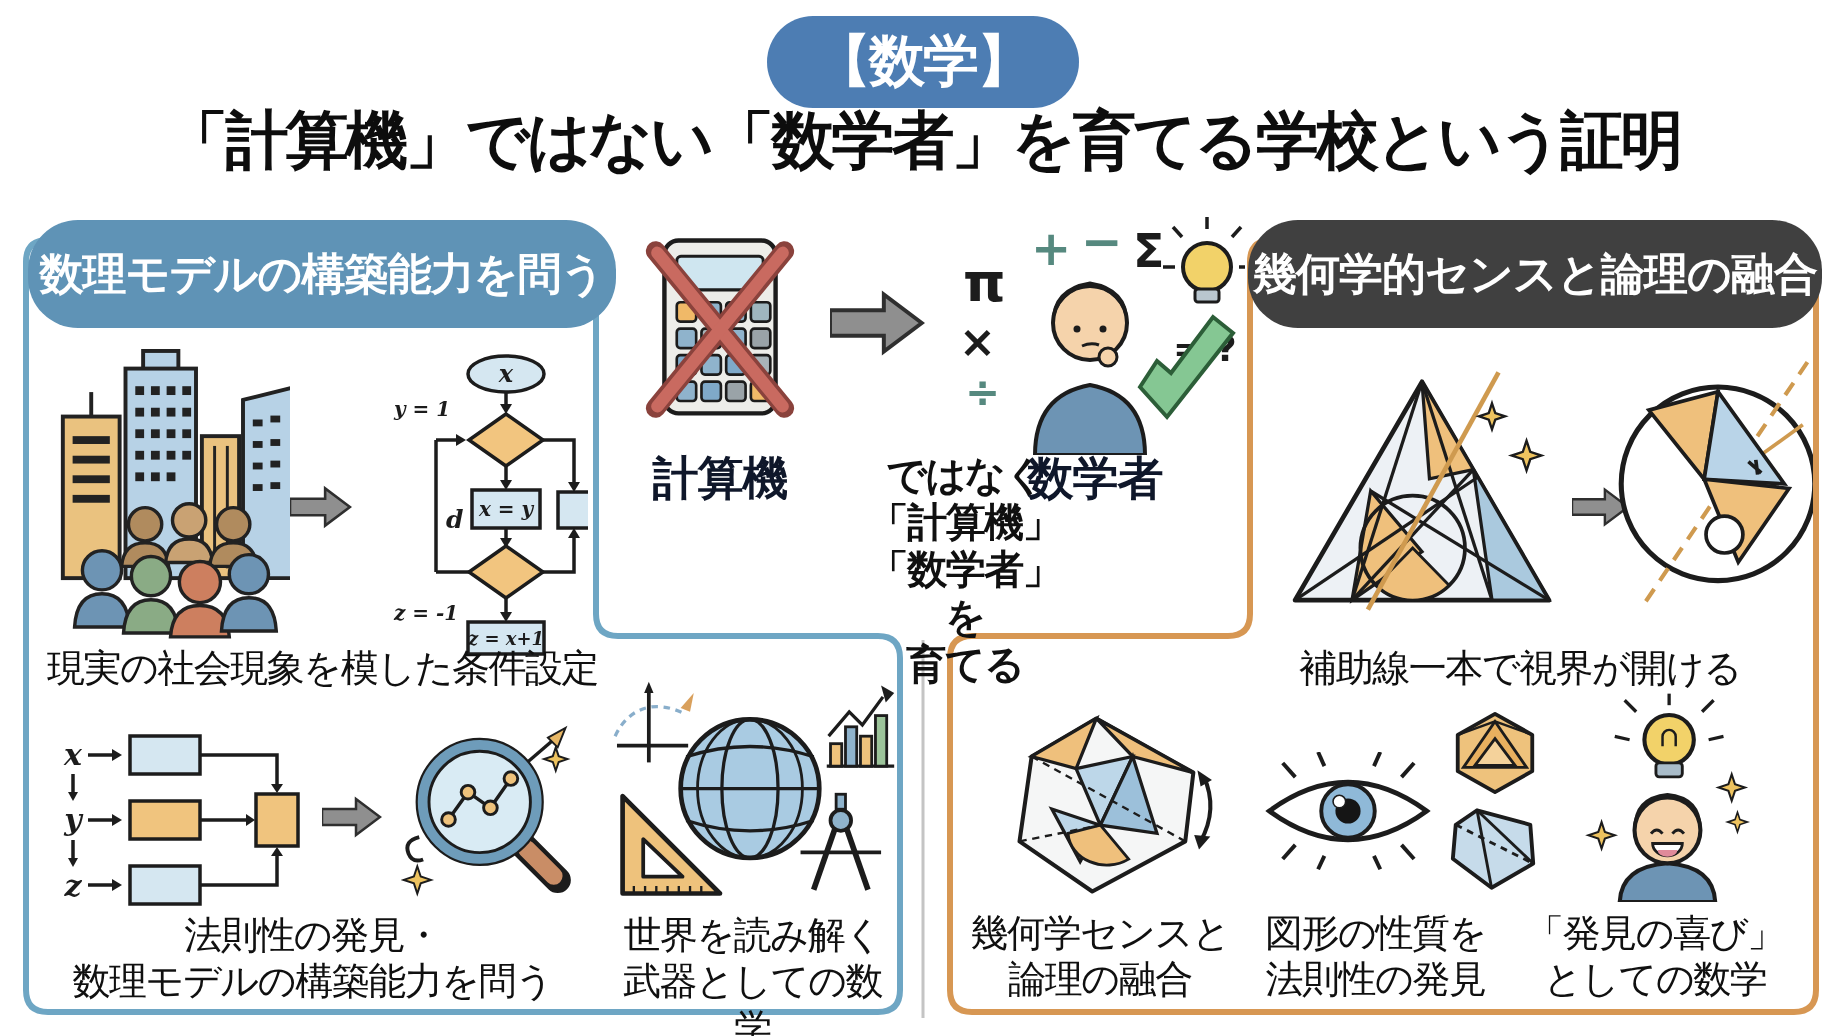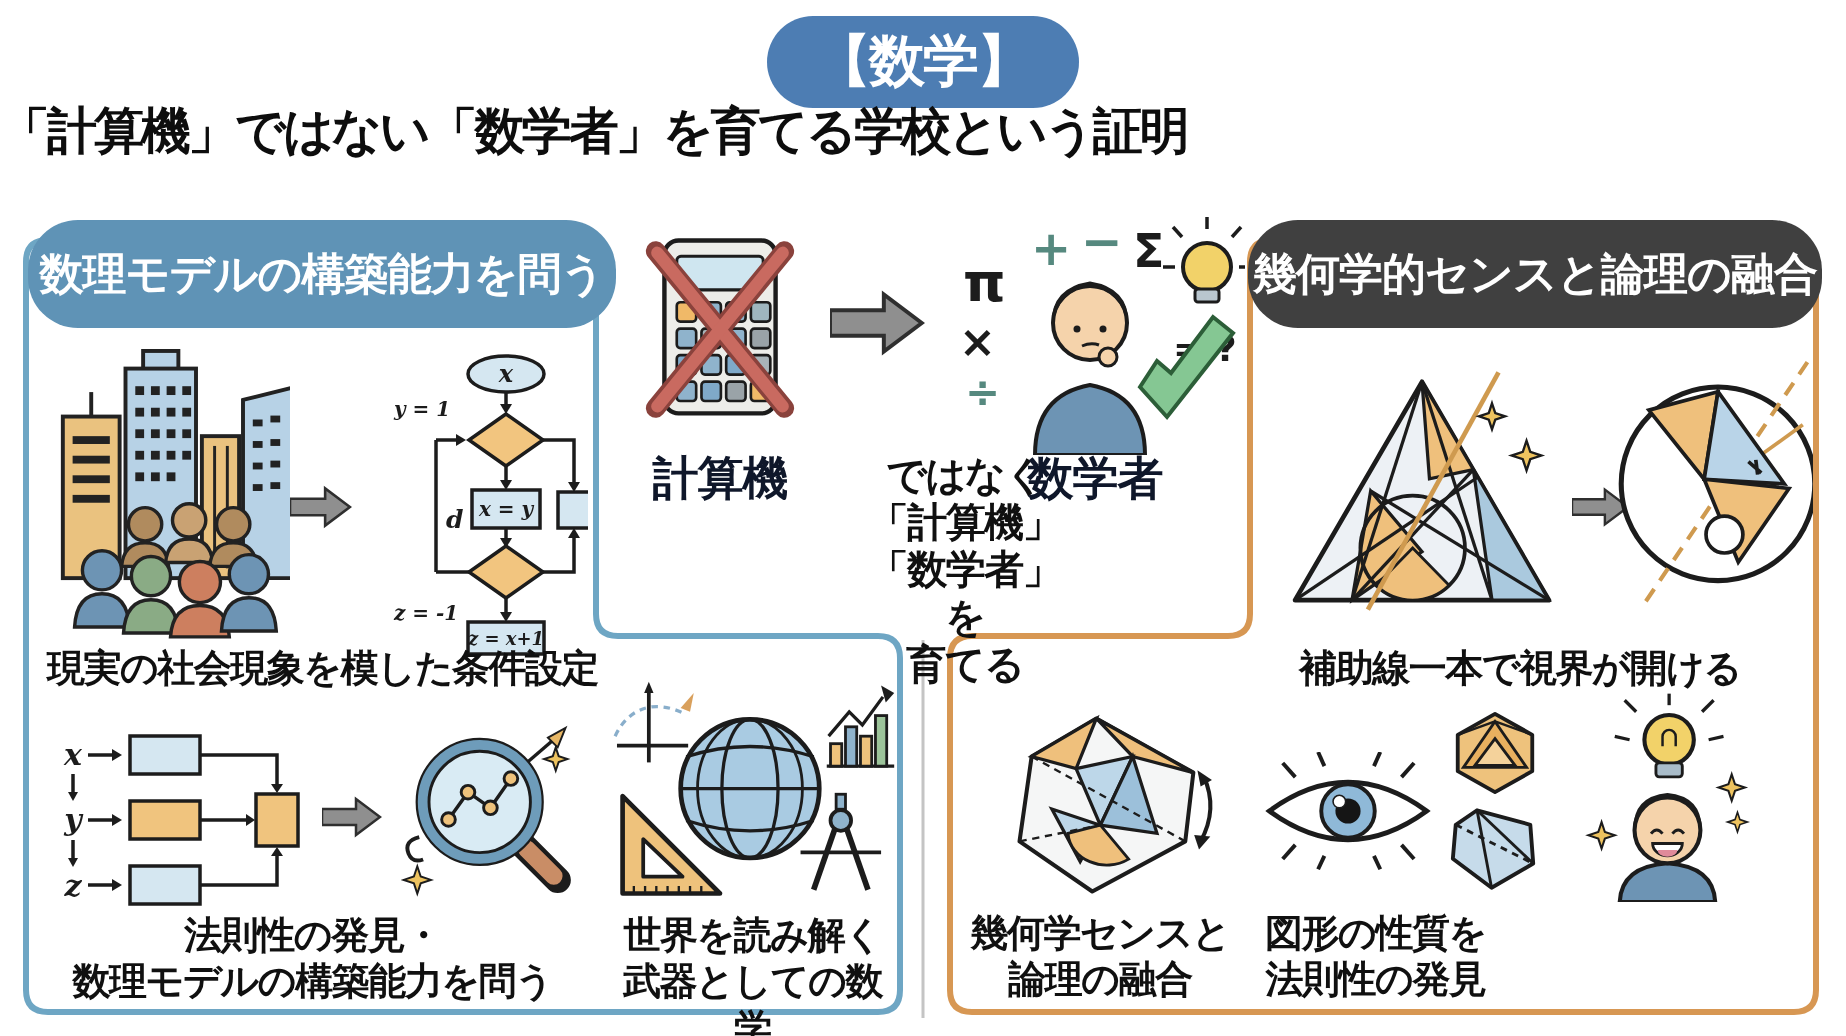--- a/index.html
+++ b/index.html
@@ -3,29 +3,29 @@
 <meta charset="utf-8">
 <style>
   html,body{margin:0;padding:0;background:#fff;}
   body{font-family:"Liberation Sans","DejaVu Sans",sans-serif;}
   #canvas{position:relative;width:1846px;height:1036px;background:#ffffff;overflow:hidden;}
   .abs{position:absolute;}
   
   .title-badge{left:50%;top:16px;transform:translateX(-50%);width:312px;height:92px;
     background:#4d7db3;border-radius:46px;color:#fff;font-size:56px;font-weight:700;
     display:flex;align-items:center;justify-content:center;letter-spacing:-2px;}
-  .main-title{left:0;top:98px;width:100%;font-size:50px;font-weight:900;
+  .main-title{left:0;top:98px;width:100%;text-align:center;font-size:63px;font-weight:900;
     color:#0d0d0d;letter-spacing:-3px;}
   
   .section-badge{height:108px;border-radius:50px;color:#fff;font-weight:900;font-size:44px;
     display:flex;align-items:center;justify-content:center;letter-spacing:-1px;z-index:3;text-align:right;}
   .badge-blue{left:28px;top:220px;width:588px;background:#5f93b6;}
   .badge-orange{left:1248px;top:220px;width:574px;background:#404040;}
   
-  .caption{color:#101010;font-weight:700;text-align:center;font-size:38px;line-height:1.22;
+  .caption{color:#101010;font-weight:400;text-align:center;font-size:38px;line-height:1.22;
     letter-spacing:-1.5px;z-index:2;}
   .caption span{display:block;}
   .big-label{color:#0f172a;font-weight:900;text-align:center;font-size:46px;letter-spacing:-1px;z-index:2;}
   .transition-text{color:#101010;font-weight:900;text-align:center;font-size:40px;line-height:1.18;
     letter-spacing:-1.5px;z-index:2;}
   .transition-text span{display:block;}
   svg{display:block;}
   svg text{user-select:none;}
   .math-serif{font-family:"DejaVu Serif","Liberation Serif",serif;font-style:italic;font-weight:700;fill:#1c1c1c;}
   .sym{font-family:"DejaVu Sans","Liberation Sans",sans-serif;font-weight:700;}
@@ -433,14 +433,18 @@
     <polygon points="38,158 42,170 54,174 42,178 38,190 34,178 22,174 34,170" fill="#eec35f" stroke="#1c1c1c" stroke-width="2.5"></polygon>
     <polygon points="196,100 200,112 212,116 200,120 196,132 192,120 180,116 192,112" fill="#eec35f" stroke="#1c1c1c" stroke-width="2.5"></polygon>
     <polygon points="203,146 206,155 215,158 206,161 203,170 200,161 191,158 200,155" fill="#eec35f" stroke="#1c1c1c" stroke-width="2"></polygon>
     <path d="M 60,255 Q 62,212 118,208 Q 174,212 176,255 Z" fill="#6d94b4" stroke="#1c1c1c" stroke-width="5"></path>
     <circle cx="118" cy="168" r="40" fill="#f5d3ab" stroke="#1c1c1c" stroke-width="5"></circle>
     <path d="M 78,166 A 40,40 0 0 1 158,166 Q 158,128 118,124 Q 78,128 78,166 Z" fill="#6b5138" stroke="#1c1c1c" stroke-width="3"></path>
     <path d="M 98,172 q 7,-9 14,0 M 124,172 q 7,-9 14,0" stroke="#1c1c1c" stroke-width="3.5" fill="none"></path>
     <path d="M 100,184 a 18,15 0 0 0 36,0 Z" fill="#fff" stroke="#1c1c1c" stroke-width="3.5"></path>
     <path d="M 106,192 a 12,8 0 0 0 24,0 Z" fill="#e08a9a"></path>
   </svg>
+  <div class="abs caption" style="left:1515px;top:910px;width:280px">
+    <span>「発見の喜び」</span>
+    <span>としての数学</span>
+  </div>
 
 </div>
 
 </body></html>

